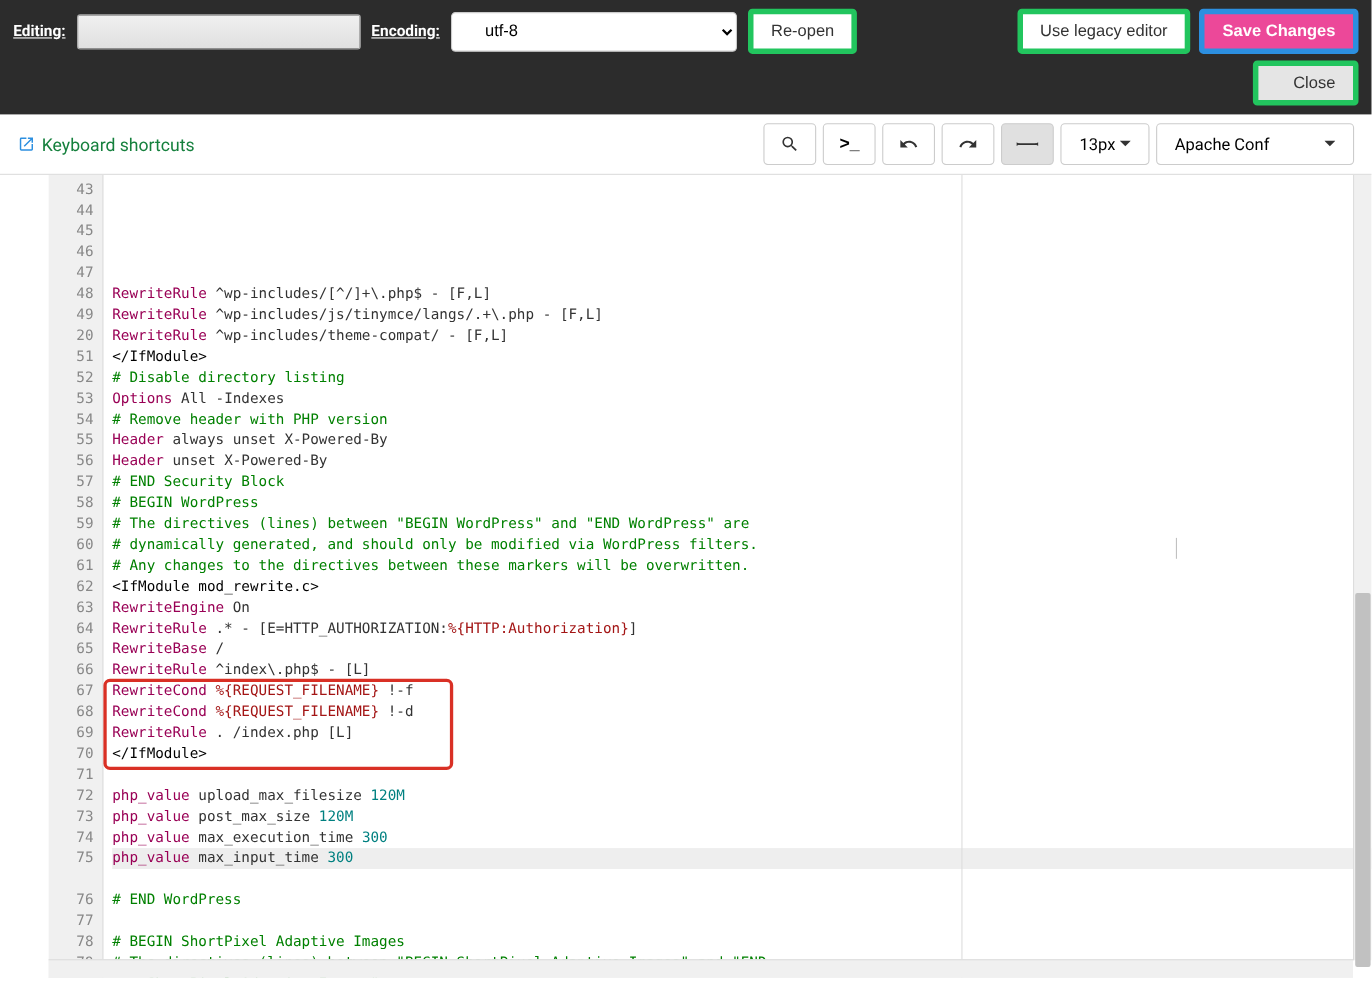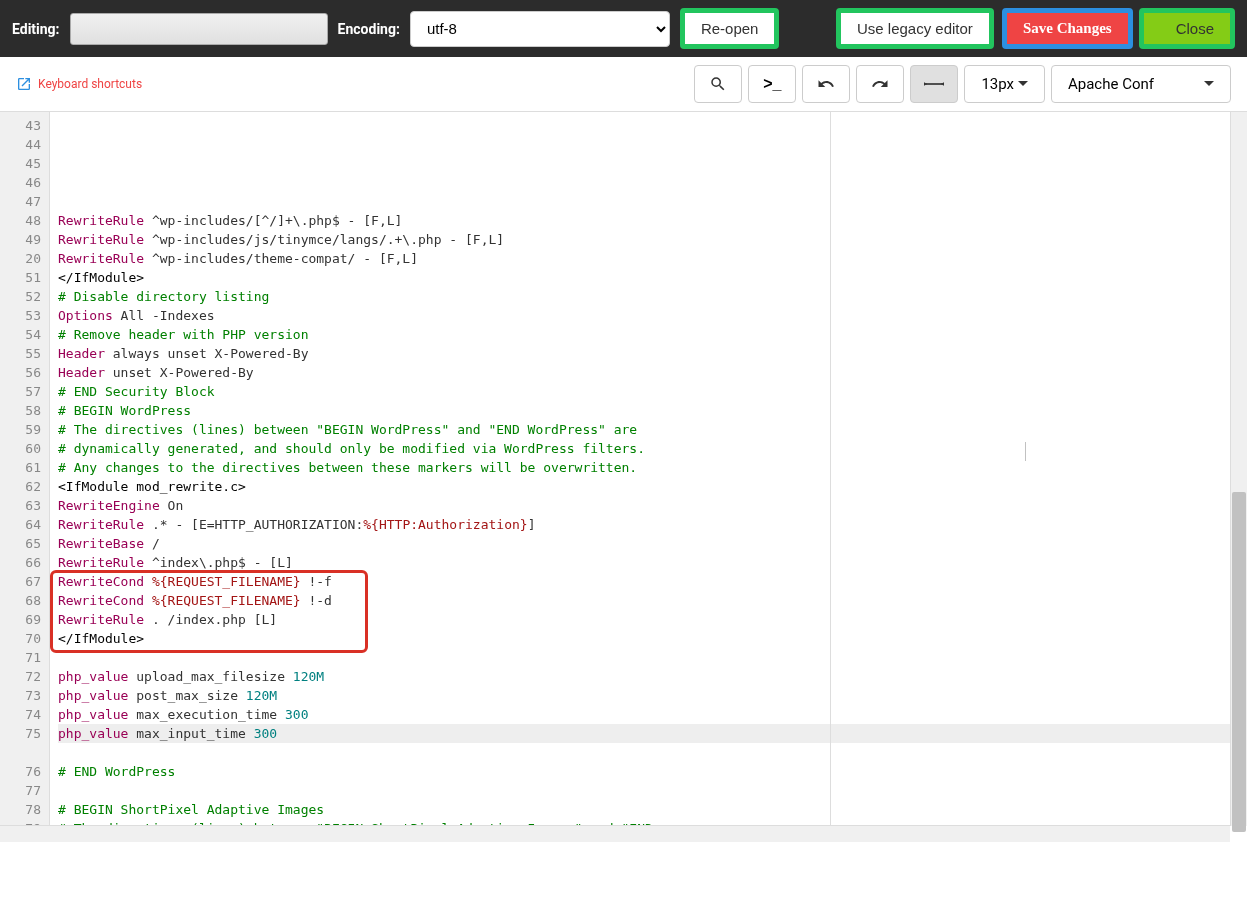--- a/index.html
+++ b/index.html
@@ -1,36 +1,36 @@
 <!DOCTYPE html>
 <html><head>
 <meta charset="utf-8">
 <style>
 * { margin: 0; padding: 0; box-sizing: border-box; }
 body { font-family: -apple-system, BlinkMacSystemFont, "Segoe UI", Roboto, sans-serif; font-size: 14px; background: #fff; }
 .header { background: #2c2c2c; color: #fff; padding: 8px 12px; display: flex; align-items: flex-start; gap: 10px; flex-wrap: wrap; }
-.header-left { display: flex; align-items: center; gap: 10px; flex-wrap: wrap; }
-.header-right { margin-left: auto; display: flex; flex-direction: row; align-items: flex-end; gap: 6px; justify-content: space-between; }
+.header-left { display: flex; align-items: center; gap: 10px; flex-wrap: wrap; text-decoration: underline; }
+.header-right { margin-left: auto; display: flex; flex-direction: column; align-items: flex-end; gap: 6px; justify-content: space-between; }
 .header-right-row1 { display: flex; gap: 8px; }
 .header label { font-weight: 700; color: #fff; }
 .file-input { background: linear-gradient(#f0f0f0,#e0e0e0); border: 1px solid #aaa; border-radius: 3px; height: 32px; width: 258px; }
-.encoding-select { background: #fff; border: 1px solid #ccc; border-radius: 4px; height: 36px; width: 260px; padding: 0 12px; font-size: 15px; }
+.encoding-select { background: #fff; border: 1px solid #ccc; border-radius: 4px; height: 36px; width: 260px; padding: 0 26px; font-size: 15px; }
 .btn { background: #fff; border: 5px solid #22c55e; border-radius: 4px; padding: 7px 16px; font-size: 15px; cursor: pointer; color: #333; }
-.btn-primary { background: #ef4444; border-color: #2c8fe0; color: #fff; font-weight: 600; font-family: Liberation Serif, serif; }
-.btn-close { background: #84cc16; padding-left: 32px; }
+.btn-primary { background: #ec4899; border-color: #2c8fe0; color: #fff; font-weight: 600; }
+.btn-close { background: #e5e5e5; padding-left: 32px; }
 .toolbar { display: flex; align-items: center; padding: 8px 16px; border-bottom: 1px solid #ddd; gap: 6px; }
-.kb-link { color: #ef4444; text-decoration: none; font-size: 12px; display: flex; align-items: center; gap: 6px; }
+.kb-link { color: #15803d; text-decoration: none; font-size: 16px; display: flex; align-items: center; gap: 6px; }
 .kb-link svg { width: 16px; height: 16px; }
 .toolbar-spacer { flex: 1; }
 .tb-btn { background: #fff; border: 1px solid #ccc; border-radius: 4px; width: 48px; height: 38px; display: flex; align-items: center; justify-content: center; cursor: pointer; }
 .tb-btn.active { background: #e0e0e0; }
 .tb-btn-group { display: flex; gap: 6px; }
 .tb-select { background: #fff; border: 1px solid #ccc; border-radius: 4px; height: 38px; padding: 0 16px; font-size: 15px; cursor: pointer; display: flex; align-items: center; gap: 4px; }
 .tb-select.syntax { width: 180px; justify-content: space-between; }
-.editor-wrap { display: flex; height: 730px; position: relative; overflow: hidden; }
+.editor-wrap { display: flex; height: 730px; position: relative; overflow: hidden; margin-left: 44px; }
 .gutter { background: #f0f0f0; color: #888; text-align: right; padding: 4px 8px 4px 4px; font-family: "Consolas", monospace; font-size: 13px; line-height: 19px; user-select: none; width: 50px; border-right: 1px solid #ddd; }
 .code { flex: 1; padding: 4px 0 4px 8px; font-family: "Consolas", monospace; font-size: 13px; line-height: 19px; white-space: pre; position: relative; }
 .code-line { height: 19px; }
 .code-line.active-line { background: #eeeeee; }
 .vsplit { position: absolute; left: 780px; top: 0; bottom: 0; width: 1px; background: #ddd; }
 .tok-tag { color: #000000; }
 .tok-dir { color: #990055; }
 .tok-attr { color: #000000; }
 .tok-num { color: #008080; }
 .tok-var { color: #a31515; }

